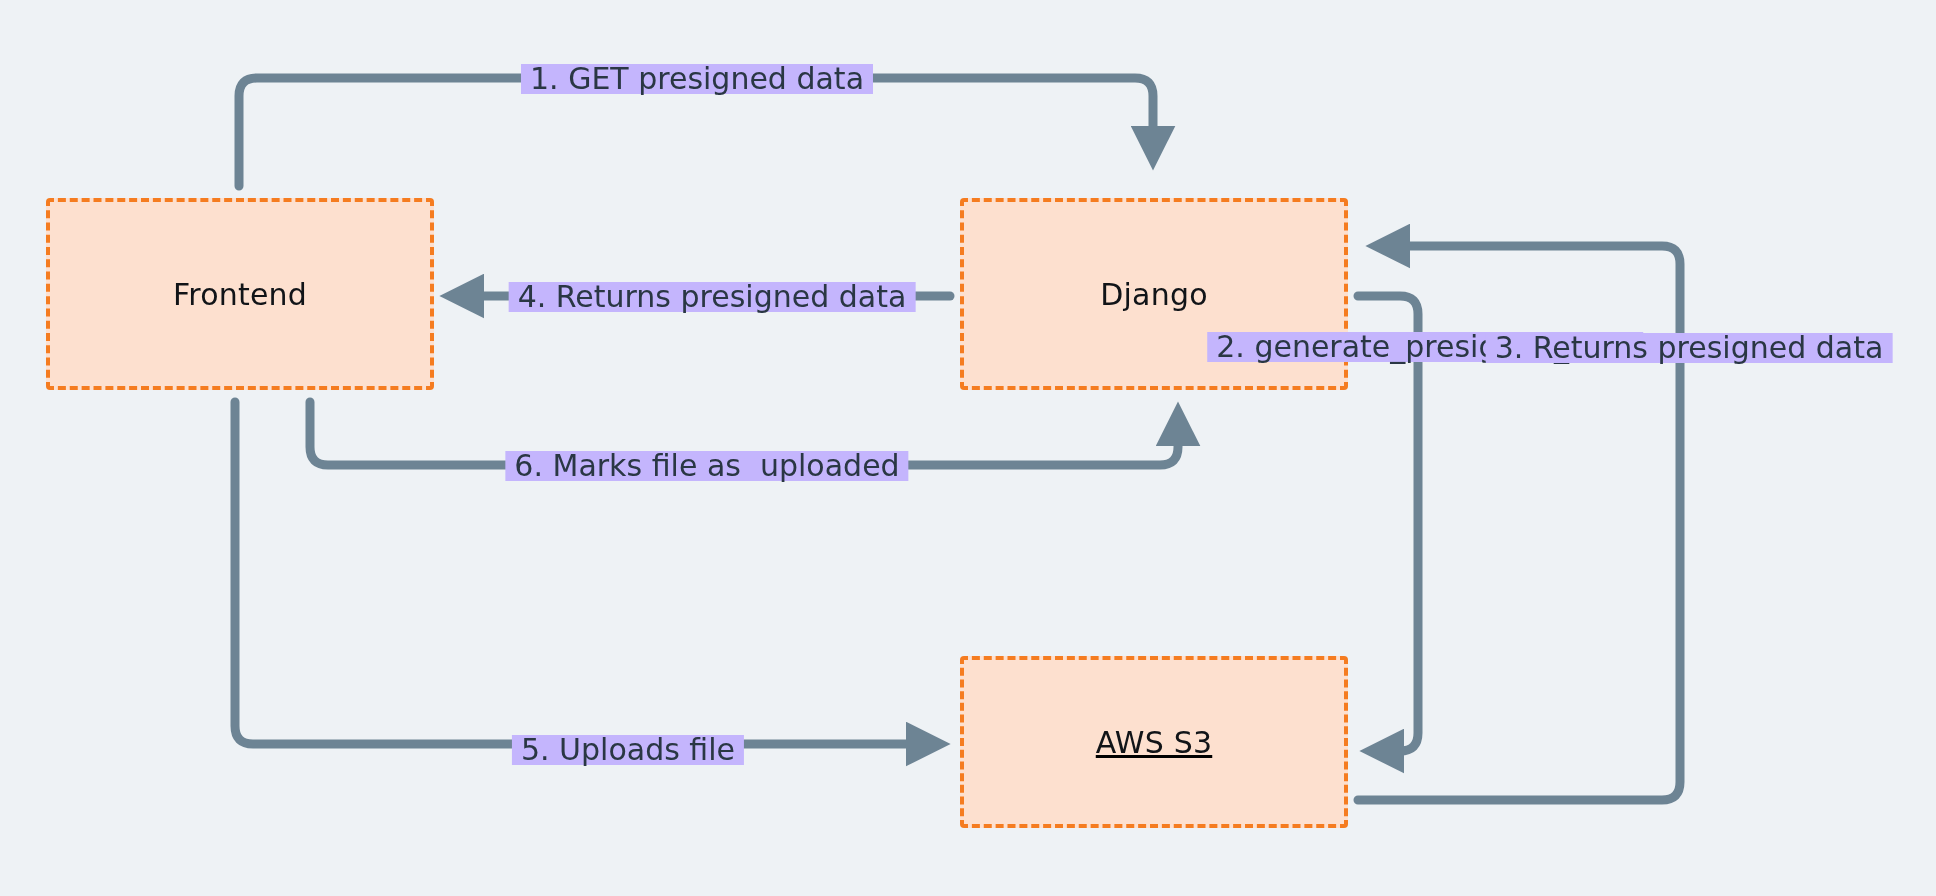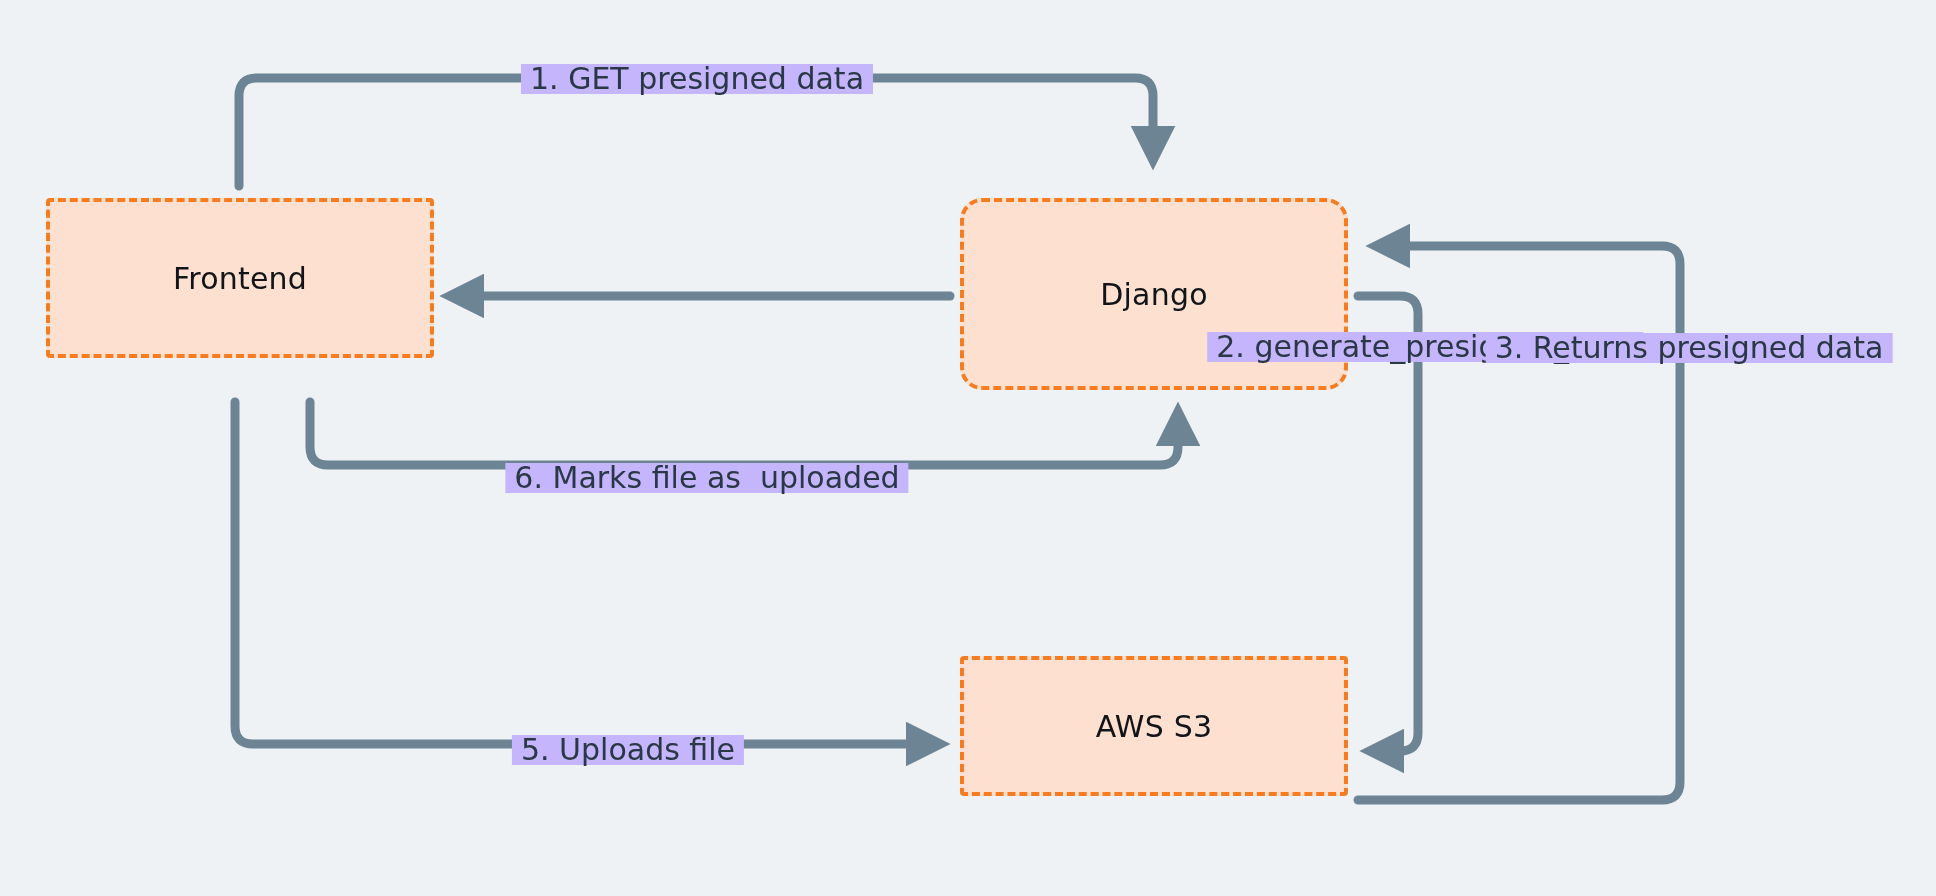--- a/index.html
+++ b/index.html
@@ -22,23 +22,23 @@
     display:flex;align-items:center;justify-content:center;
   }
   .node-label{
     font-size:30px;
     color:#111418;
     letter-spacing:.2px;
     white-space:nowrap;
     font-weight:400;
   }
 
-  #node-frontend{left:46px;top:198px;width:388px;height:160px;}
-  #node-django  {left:960px;top:198px;width:388px;height:192px;border-radius:22px;}
-  #node-s3      {left:960px;top:656px;width:388px;height:140px;}
+  #node-frontend{left:46px;top:198px;width:388px;height:192px;}
+  #node-django  {left:960px;top:198px;width:388px;height:192px;}
+  #node-s3      {left:960px;top:656px;width:388px;height:172px;text-decoration:underline;}
 
   .edge-label{
     position:absolute;
     color:#2a3744;
     font-size:30px;
     white-space:pre;
     background:#c4b5fd;
     line-height:1;
     padding:0 9px;
     transform:translate(-50%,-50%);
@@ -83,18 +83,19 @@
   <div class="node" id="node-s3">
     <span class="node-label">AWS S3</span>
   </div>
 
   <div class="edge-label" style="left:697px;top:79px;">1. GET presigned data</div>
 
   <div class="edge-label" style="left:1425px;top:347px;">2. generate_presigned_post</div>
 
   <div class="edge-label" style="left:1689px;top:348px;text-align:right;">3. Returns presigned data</div>
 
+  <div class="edge-label" style="left:712px;top:297px;">4. Returns presigned data</div>
 
   <div class="edge-label" style="left:628px;top:750px;">5. Uploads file</div>
 
-  <div class="edge-label" style="left:707px;top:466px;margin-top:12px;">6. Marks file as  uploaded</div>
+  <div class="edge-label" style="left:707px;top:466px;">6. Marks file as  uploaded</div>
 
 </div>
 
 </body></html>

